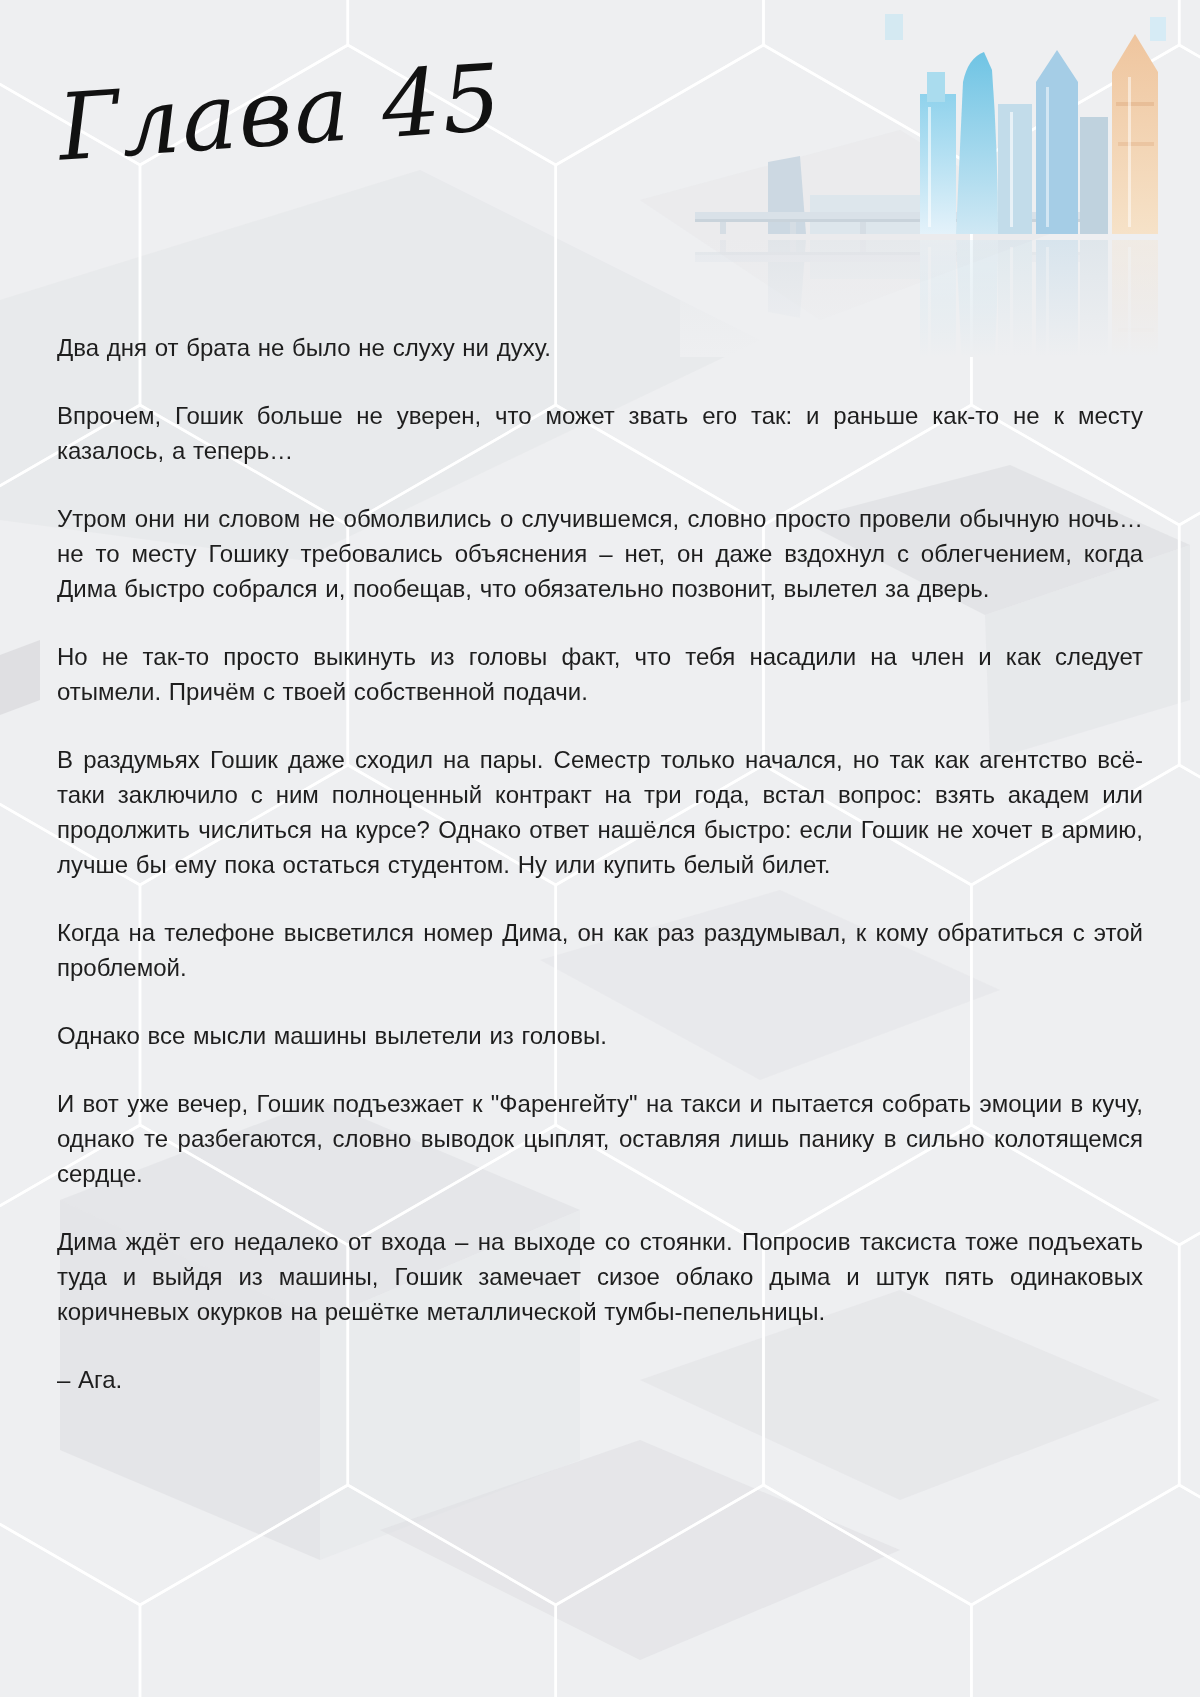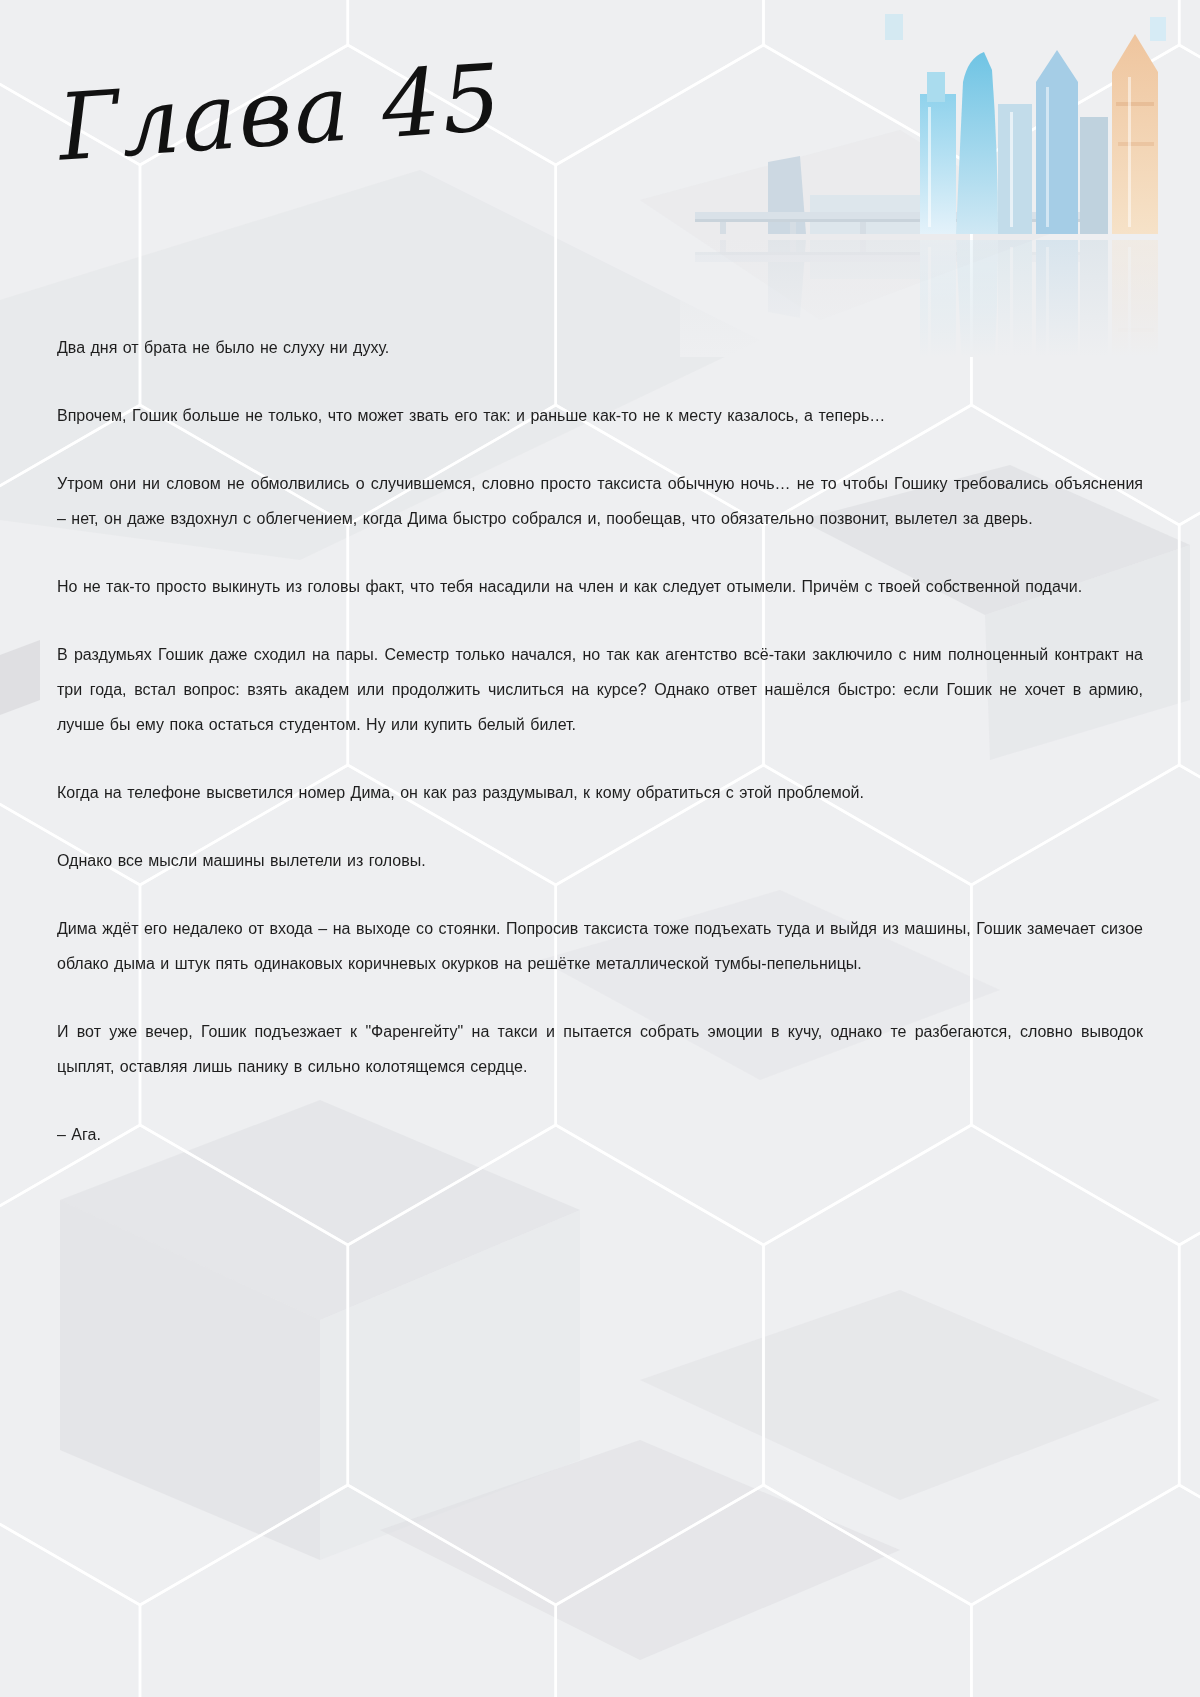--- a/index.html
+++ b/index.html
@@ -11,21 +11,21 @@
   .bg-svg{position:absolute;left:0;top:0;width:1200px;height:1697px;display:block;}
   .skyline{position:absolute;left:680px;top:12px;width:500px;height:345px;display:block;}
   .chapter-title{
     position:absolute;left:55px;top:78px;margin:0;
     font-family:"DejaVu Serif",serif;font-style:italic;font-weight:400;
     font-size:92px;line-height:1.1;color:#111;
     transform:rotate(-4deg);transform-origin:left top;letter-spacing:2px;
   }
   .chapter-text{
     position:absolute;left:57px;top:330px;width:1086px;
-    color:#1e1e1e;font-size:16px;line-height:35px;
+    color:#1e1e1e;font-size:24px;line-height:35px;
   }
   .chapter-text p{
     margin:0 0 33px 0;text-align:justify;text-align-last:left;
     word-spacing:1px;
   }
   .chapter-text p:last-child{margin-bottom:16px;}
 </style>
 </head>
 <body>
 
@@ -148,24 +148,24 @@
     </g>
 
     <use href="#cityg" transform="matrix(1,0,0,-1,0,450)" opacity="0.3"></use>
     <rect x="0" y="225" width="500" height="120" fill="url(#fade)"></rect>
   </svg>
 
   <h1 class="chapter-title">Глава 45</h1>
 
   <section class="chapter-text">
       <p>Два дня от брата не было не слуху ни духу.</p>
-      <p>Впрочем, Гошик больше не только, что может звать его так: и раньше как-то не к месту казалось, а теперь…</p>
-      <p>Утром они ни словом не обмолвились о случившемся, словно просто таксиста обычную ночь… не то чтобы Гошику требовались объяснения – нет, он даже вздохнул с облегчением, когда Дима быстро собрался и, пообещав, что обязательно позвонит, вылетел за дверь.</p>
+      <p>Впрочем, Гошик больше не уверен, что может звать его так: и раньше как-то не к месту казалось, а теперь…</p>
+      <p>Утром они ни словом не обмолвились о случившемся, словно просто провели обычную ночь… не то месту Гошику требовались объяснения – нет, он даже вздохнул с облегчением, когда Дима быстро собрался и, пообещав, что обязательно позвонит, вылетел за дверь.</p>
       <p>Но не так-то просто выкинуть из головы факт, что тебя насадили на член и как следует отымели. Причём с твоей собственной подачи.</p>
       <p>В раздумьях Гошик даже сходил на пары. Семестр только начался, но так как агентство всё-таки заключило с ним полноценный контракт на три года, встал вопрос: взять академ или продолжить числиться на курсе? Однако ответ нашёлся быстро: если Гошик не хочет в армию, лучше бы ему пока остаться студентом. Ну или купить белый билет.</p>
       <p>Когда на телефоне высветился номер Дима, он как раз раздумывал, к кому обратиться с этой проблемой.</p>
       <p>Однако все мысли машины вылетели из головы.</p>
+      <p>И вот уже вечер, Гошик подъезжает к "Фаренгейту" на такси и пытается собрать эмоции в кучу, однако те разбегаются, словно выводок цыплят, оставляя лишь панику в сильно колотящемся сердце.</p>
       <p>Дима ждёт его недалеко от входа – на выходе со стоянки. Попросив таксиста тоже подъехать туда и выйдя из машины, Гошик замечает сизое облако дыма и штук пять одинаковых коричневых окурков на решётке металлической тумбы-пепельницы.</p>
-      <p>И вот уже вечер, Гошик подъезжает к "Фаренгейту" на такси и пытается собрать эмоции в кучу, однако те разбегаются, словно выводок цыплят, оставляя лишь панику в сильно колотящемся сердце.</p>
       <p>– Ага.</p>
     </section>
 
 </div>
 
 </body></html>

